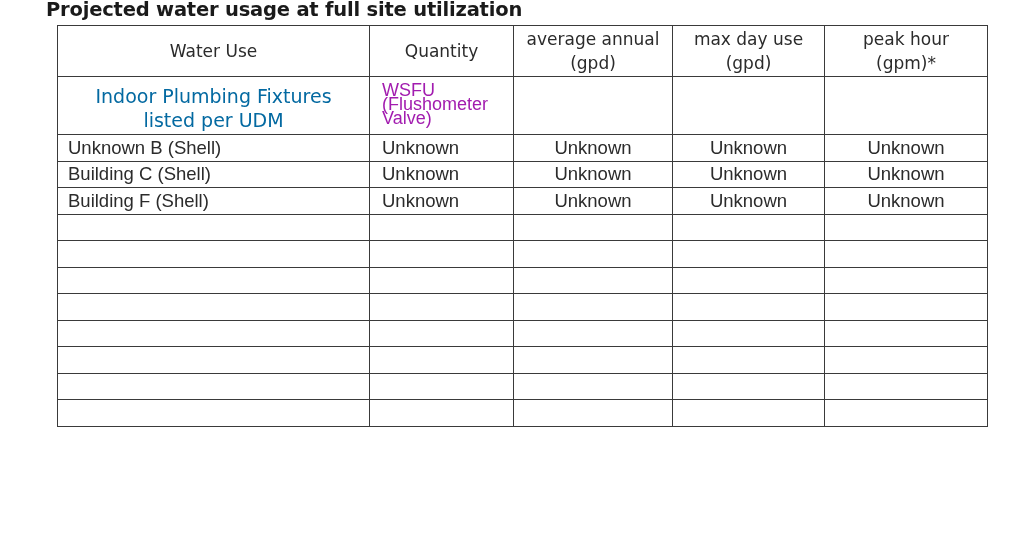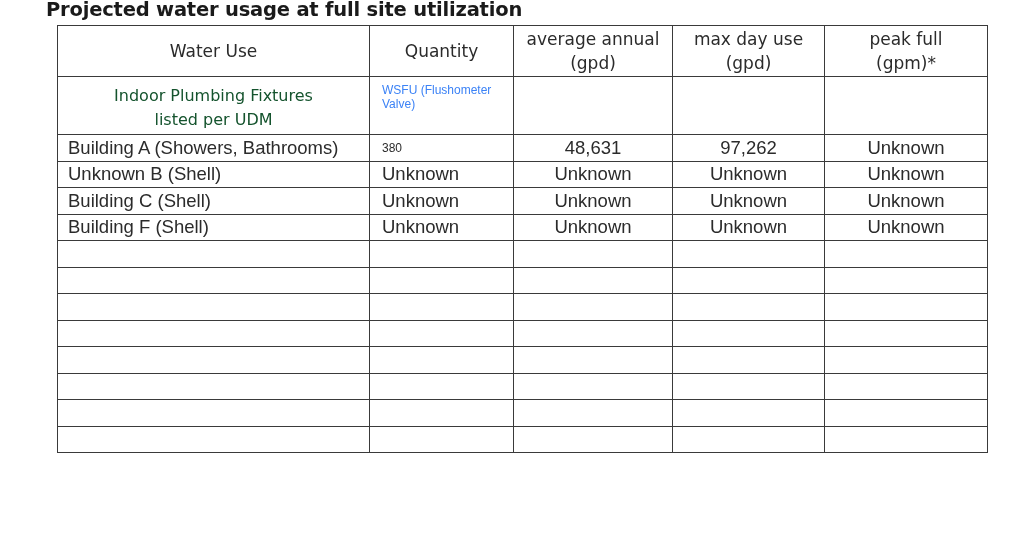--- a/index.html
+++ b/index.html
@@ -18,25 +18,25 @@
       border: 1.3px solid #3a3a3a; padding: 0; overflow: visible;
       vertical-align: middle; white-space: nowrap; color: #2b2b2b;
     }
     .hdr th {
       font-family: "DejaVu Sans", sans-serif; font-weight: normal;
       font-size: 17px; color: #3c3c3c; height: 50px; line-height: 24px; text-align: center;
     }
     .hdr th .l2 { display: block; }
     .sub td { height: 51px; }
     .sub .use {
-      font-family: "DejaVu Sans", sans-serif; font-size: 16px; color: #14532d;
+      font-family: "DejaVu Sans", sans-serif; font-size: 19px; color: #0369a1;
       text-align: center; line-height: 24px; padding-top: 4px;
     }
     .sub .qty {
-      font-family: "Liberation Sans", sans-serif; font-size: 12px; color: #3b82f6;
+      font-family: "Liberation Sans", sans-serif; font-size: 18px; color: #a21caf;
       vertical-align: top; padding: 6px 0 0 12px; line-height: 14px; white-space: normal;
     }
     .row td { height: 25.5px; font-family: "Liberation Sans", sans-serif; font-size: 18.5px; }
     .row td.name { padding-left: 10px; text-align: left; }
     .row td.q { padding-left: 12px; text-align: left; }
     .row td.c { text-align: center; }
     .row td.small { font-size: 12px; }
     .blank td { height: 25.5px; }
   </style>
 </head>
@@ -58,40 +58,33 @@
     <th><span>Quantity</span></th>
     <th>
           <span class="l2">average annual</span>
           <span class="l2">(gpd)</span>
         </th>
     <th>
           <span class="l2">max day use</span>
           <span class="l2">(gpd)</span>
         </th>
     <th>
-          <span class="l2">peak full</span>
+          <span class="l2">peak hour</span>
           <span class="l2">(gpm)*</span>
         </th>
   </tr>
   <tr class="sub">
     <td class="use">
       <div>Indoor Plumbing Fixtures</div>
       <div>listed per UDM</div>
     </td>
     <td class="qty">WSFU (Flushometer Valve)</td>
     <td></td>
     <td></td>
     <td></td>
-  </tr>
-  <tr class="row">
-    <td class="name">Building A (Showers, Bathrooms)</td>
-    <td class="q small">380</td>
-    <td class="c">48,631</td>
-    <td class="c">97,262</td>
-    <td class="c">Unknown</td>
   </tr>
   <tr class="row">
     <td class="name">Unknown B  (Shell)</td>
     <td class="q">Unknown</td>
     <td class="c">Unknown</td>
     <td class="c">Unknown</td>
     <td class="c">Unknown</td>
   </tr>
   <tr class="row">
     <td class="name">Building C (Shell)</td>

